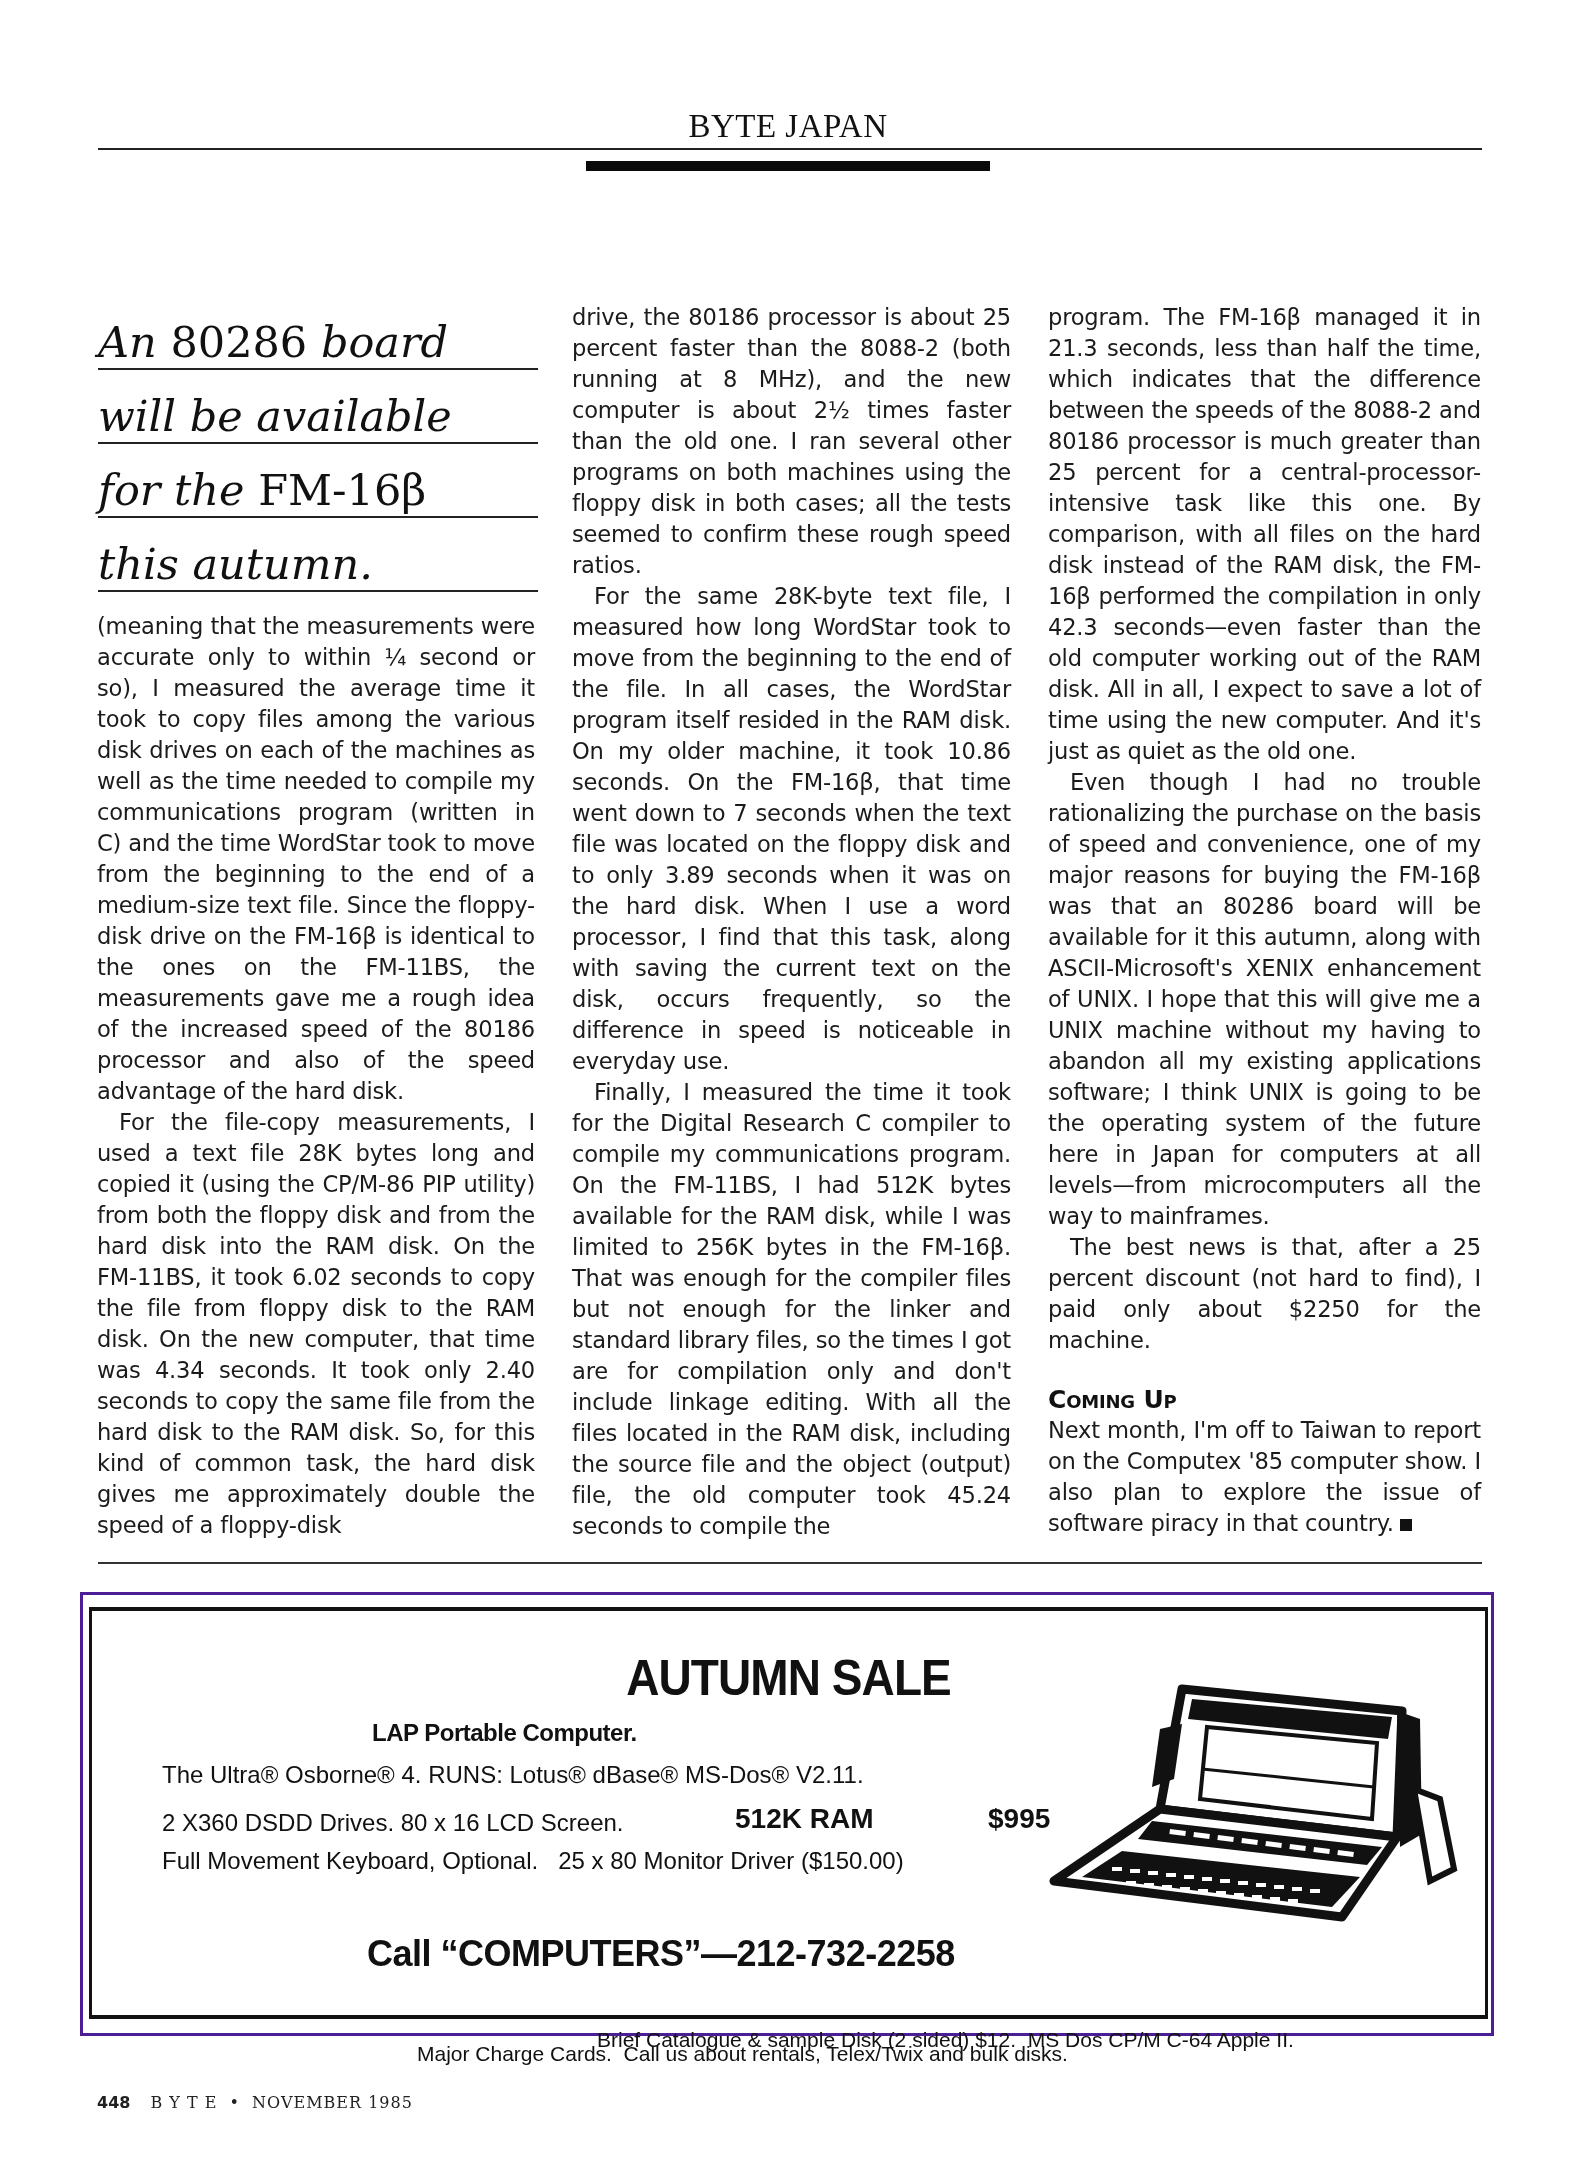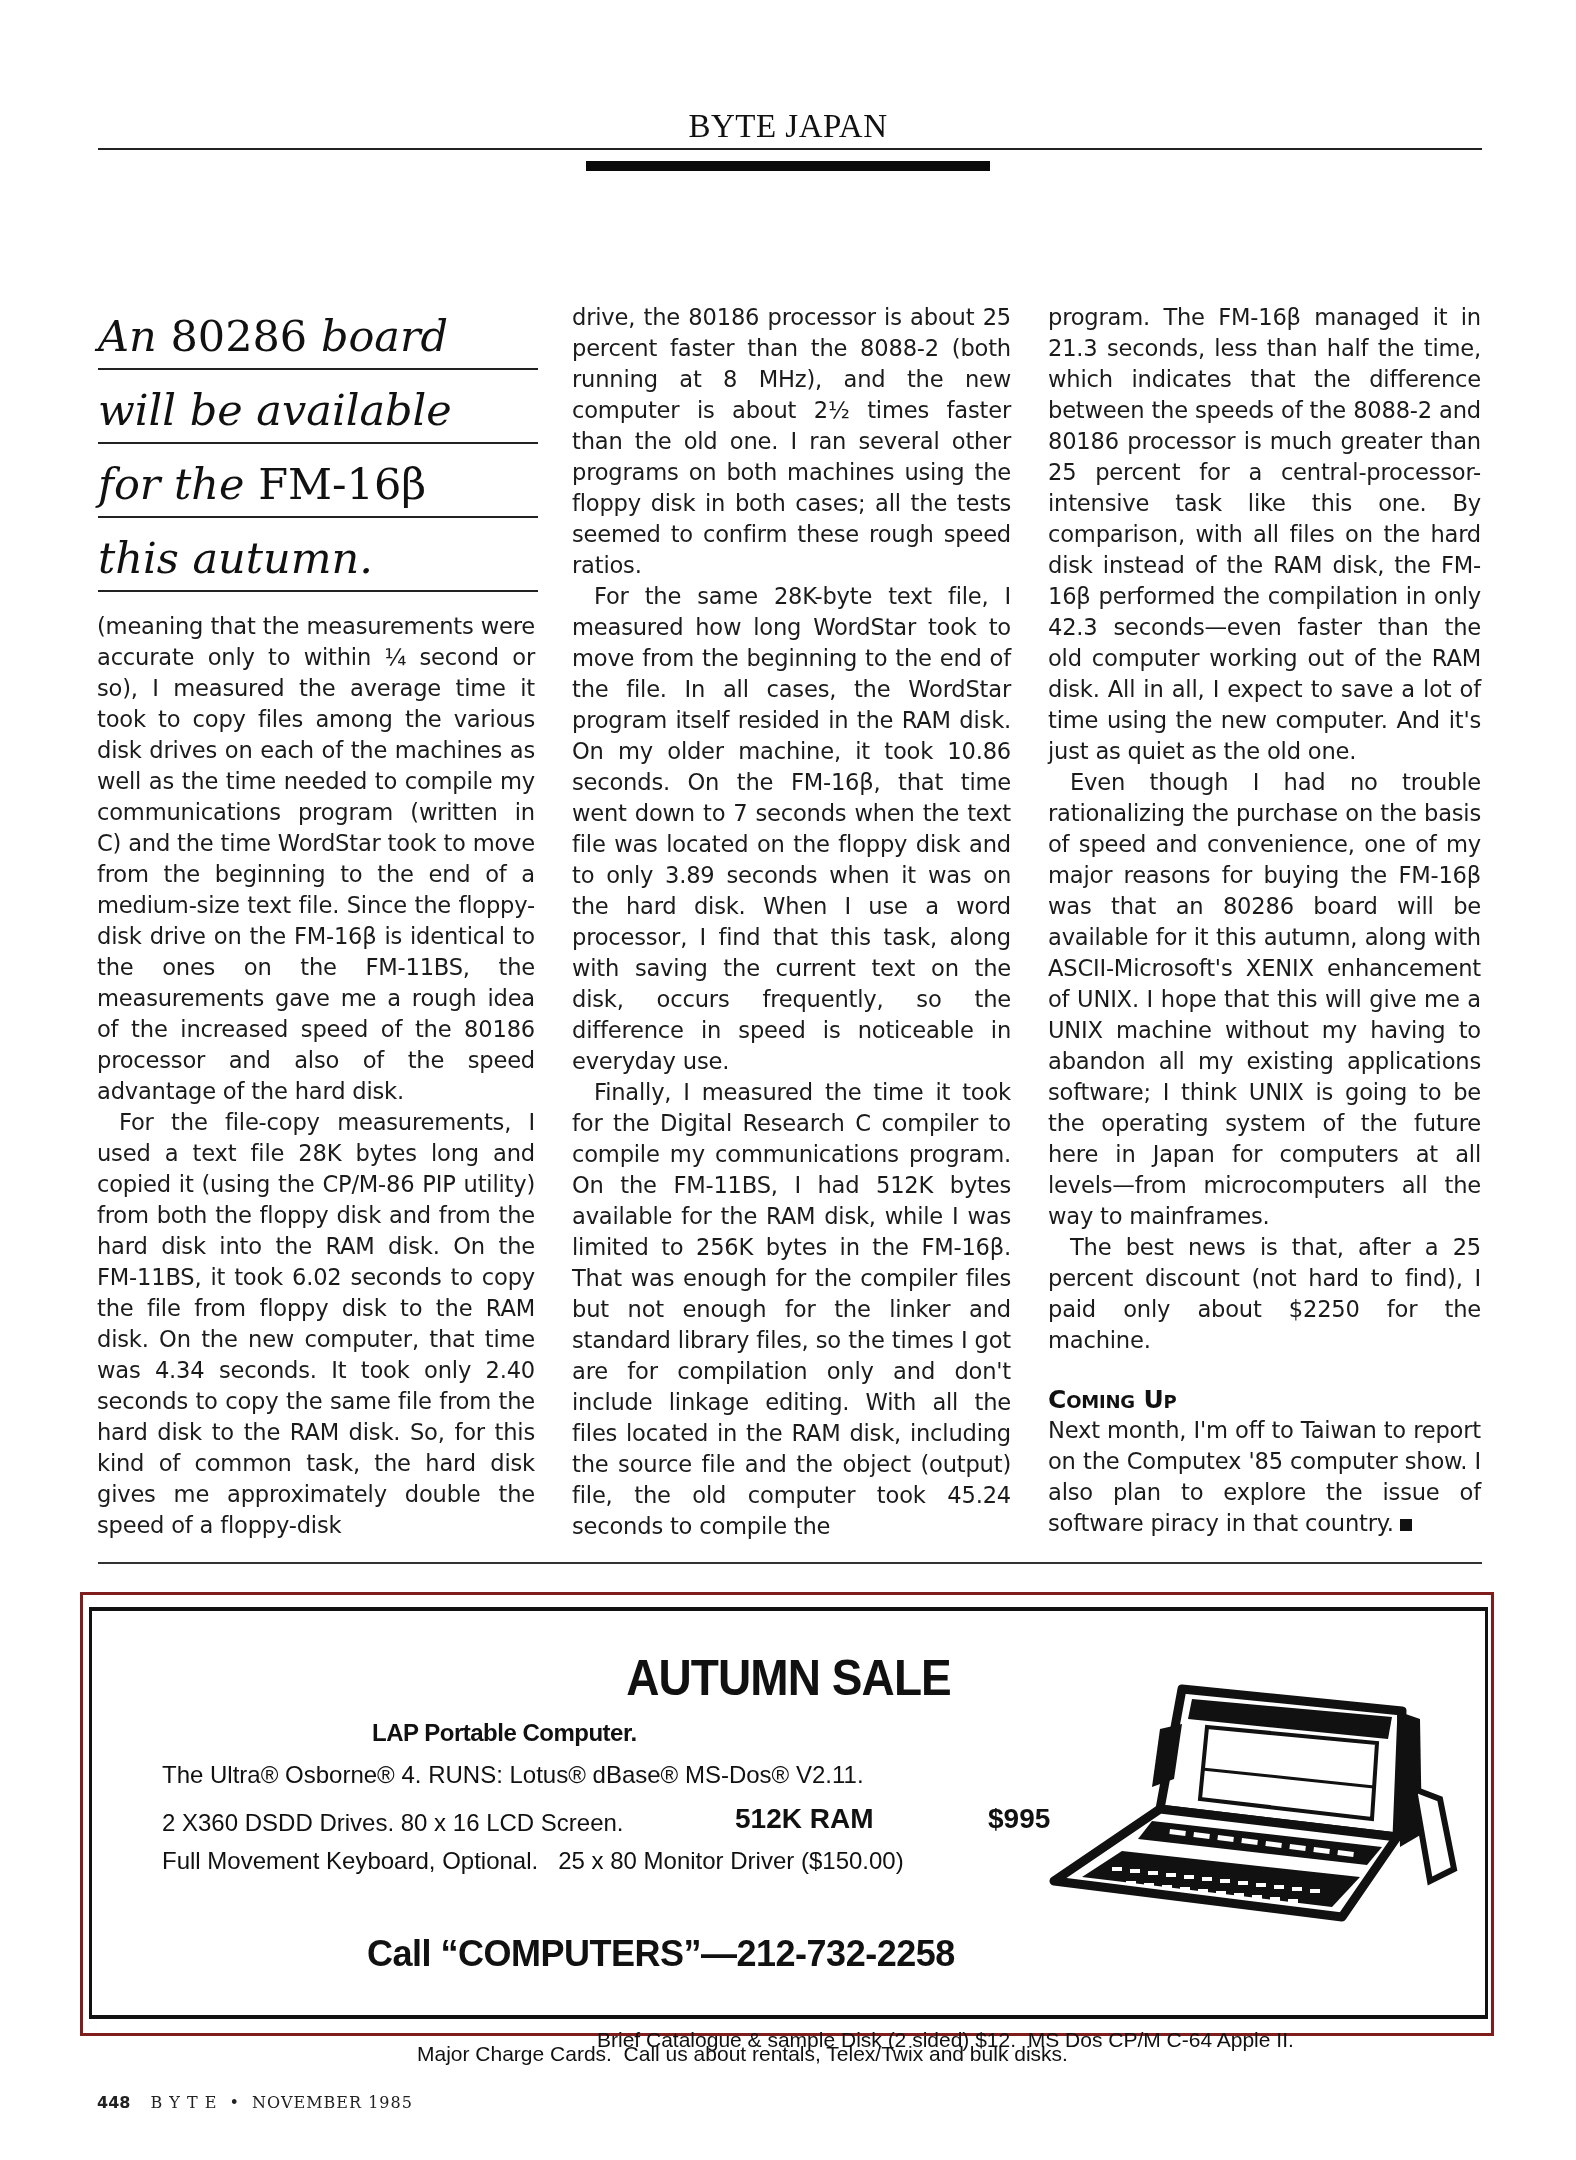--- a/index.html
+++ b/index.html
@@ -19,21 +19,21 @@
     }
     .header-bar {
       position: absolute; left: 586px; width: 404px; top: 161px; height: 10px; background: #0a0a0a;
     }
     .pullquote {
       position: absolute; left: 98px; top: 296px; width: 440px;
       font-family: "DejaVu Serif", serif; color: #111;
     }
     .pq-line {
       height: 74px; border-bottom: 2px solid #222;
-      display: flex; align-items: flex-end; padding-bottom: 10px; box-sizing: border-box;
+      display: flex; align-items: flex-end; padding-bottom: 4px; box-sizing: border-box;
       font-size: 43px; font-style: italic; line-height: 1;
       margin-bottom: 0;
     }
     .pq-line .roman { font-style: normal; }
     .col {
       position: absolute; top: 0;
       font-family: "DejaVu Sans", sans-serif;
       font-size: 22.6px; line-height: 31px;
       text-align: justify; color: #1b1b1b;
       letter-spacing: -0.2px;
@@ -47,21 +47,21 @@
       margin-top: 28px;
       font-family: "DejaVu Sans", sans-serif; font-weight: bold;
       font-variant: small-caps; font-size: 25px; line-height: 31px; color: #111;
     }
     .endmark { display: inline-block; width: 12px; height: 12px; background: #111; margin-left: 6px; vertical-align: 0px; }
     .article-rule {
       position: absolute; left: 98px; width: 1384px; top: 1562px; height: 2px; background: #333;
     }
     .ad-outer {
       position: absolute; left: 80px; top: 1592px; width: 1414px; height: 444px;
-      border: 3px solid #7f1d1d; box-sizing: border-box;
+      border: 3px solid #4c1d95; box-sizing: border-box;
     }
     .ad-inner {
       position: absolute; left: 6px; top: 12px; right: 3px; bottom: 14px;
       border: 3px solid #111; border-top-width: 4px; border-bottom-width: 4px;
     }
     .ad-text { position: absolute; font-family: "Liberation Sans", sans-serif; color: #111; white-space: nowrap; }
     .ad-title { left: 0; right: 0; top: 38px; text-align: center; font-weight: bold; font-size: 50px; letter-spacing: -1px; transform: scaleX(0.92); }
     .ad-subtitle { left: 280px; top: 108px; font-weight: bold; font-size: 24px; letter-spacing: -0.5px; }
     .ad-line1 { left: 70px; top: 150px; font-size: 24px; }
     .ad-line2 { left: 70px; top: 198px; font-size: 24px; }

